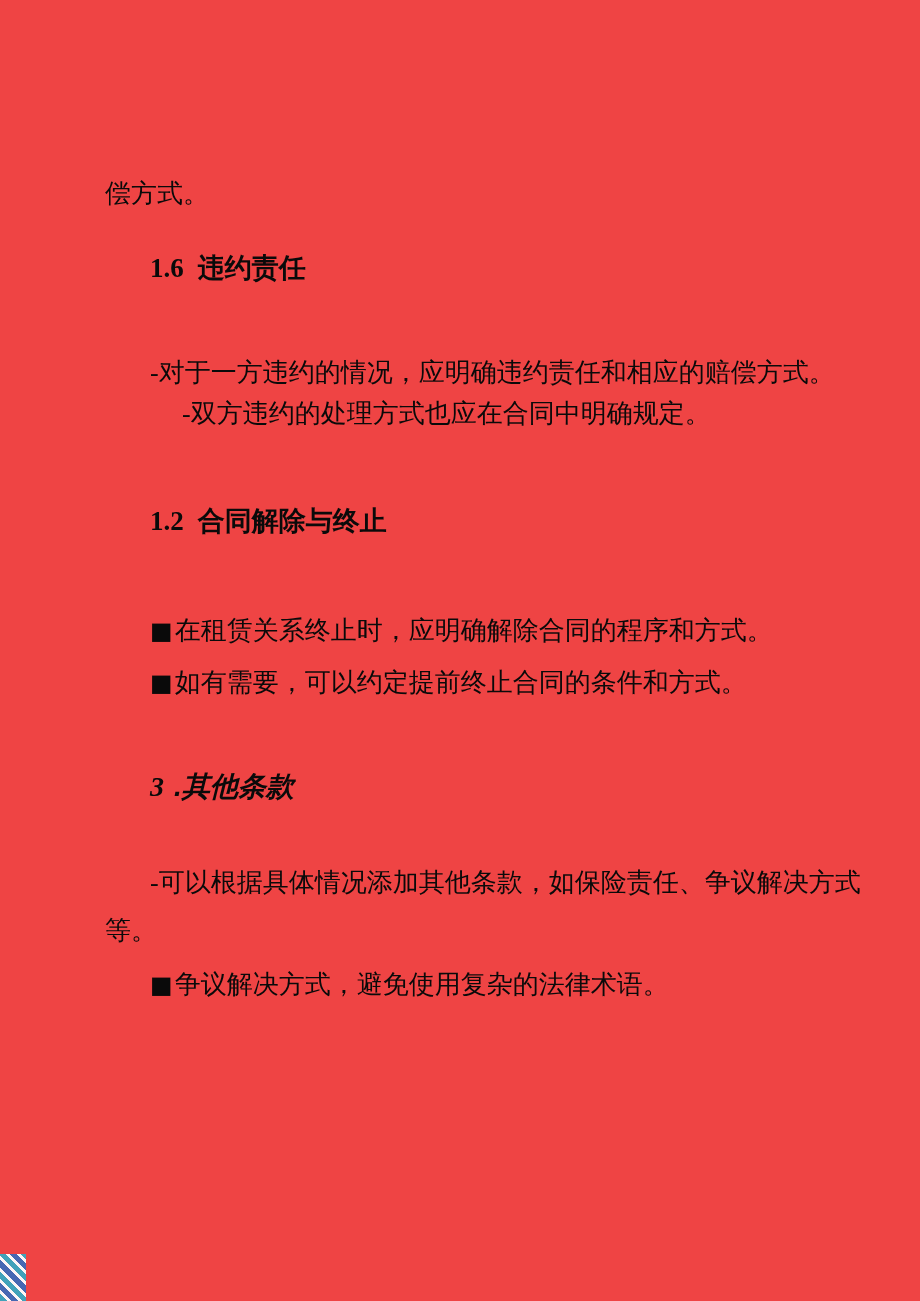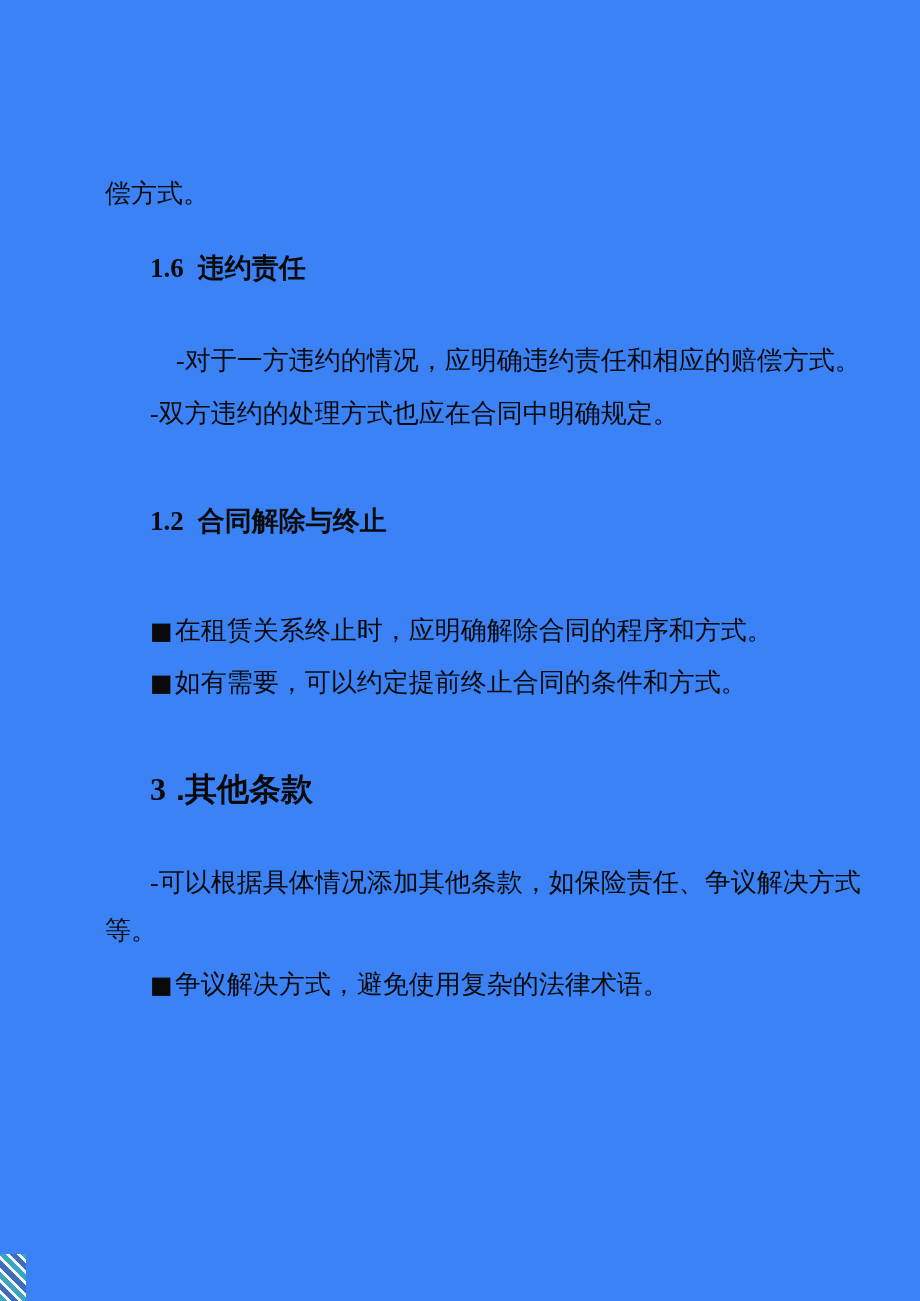--- a/index.html
+++ b/index.html
@@ -35,21 +35,21 @@
   .heading .num {
     font-family: "Liberation Serif", "DejaVu Serif", serif;
     font-weight: bold;
   }
   .heading .ttl {
     font-family: "Liberation Sans", "DejaVu Sans", sans-serif;
     font-weight: bold;
     margin-left: 14px;
   }
   .h-sub { font-size: 27px; }
-  .h-main { font-size: 32px; }
+  .h-main { font-size: 28px; font-style: italic; }
   .h-main .ttl { margin-left: 10px; }
   .marker {
     font-family: "DejaVu Sans", sans-serif;
   }
   .marker.square {
     font-size: 24px;
     margin-right: 2px;
   }
   .marker.dash {
     font-family: "Liberation Serif", "DejaVu Serif", serif;
@@ -58,34 +58,34 @@
     position: absolute;
     left: 0;
     bottom: 0;
     width: 26px;
     height: 47px;
     opacity: 0.95;
   }
   
   #cont-top        { top: 178px; }
   #heading-1-6     { top: 252px; }
-  #s1-item-0       { top: 345px; margin-left: 26px; }
-  #s1-item-1       { top: 398px; }
+  #s1-item-0       { top: 357px; }
+  #s1-item-1       { top: 398px; margin-left: 32px; }
   #heading-1-7     { top: 505px; }
   #s2-item-0       { top: 615px; }
   #s2-item-1       { top: 667px; }
   #heading-3       { top: 770px; }
   #s3-item-0-l1    { top: 867px; }
   #s3-item-0-l2    { top: 915px; left: 105px; }
   #s3-item-1       { top: 969px; }
 </style>
 </head>
 <body>
 
-<div class="page" style="background: #3b82f6; color: rgb(10, 10, 10);">
+<div class="page" style="background: #ef4444; color: rgb(10, 10, 10);">
 
   <div class="line cont-line" id="cont-top">偿方式。</div>
 
   <div class="heading h-sub" id="heading-1-6">
     <span class="num">1.6</span><span class="ttl">违约责任</span>
   </div>
 
   <div class="line body-line" id="s1-item-0">
     <span class="marker dash">-</span><span>对于一方违约的情况，应明确违约责任和相应的赔偿方式。</span>
   </div>

